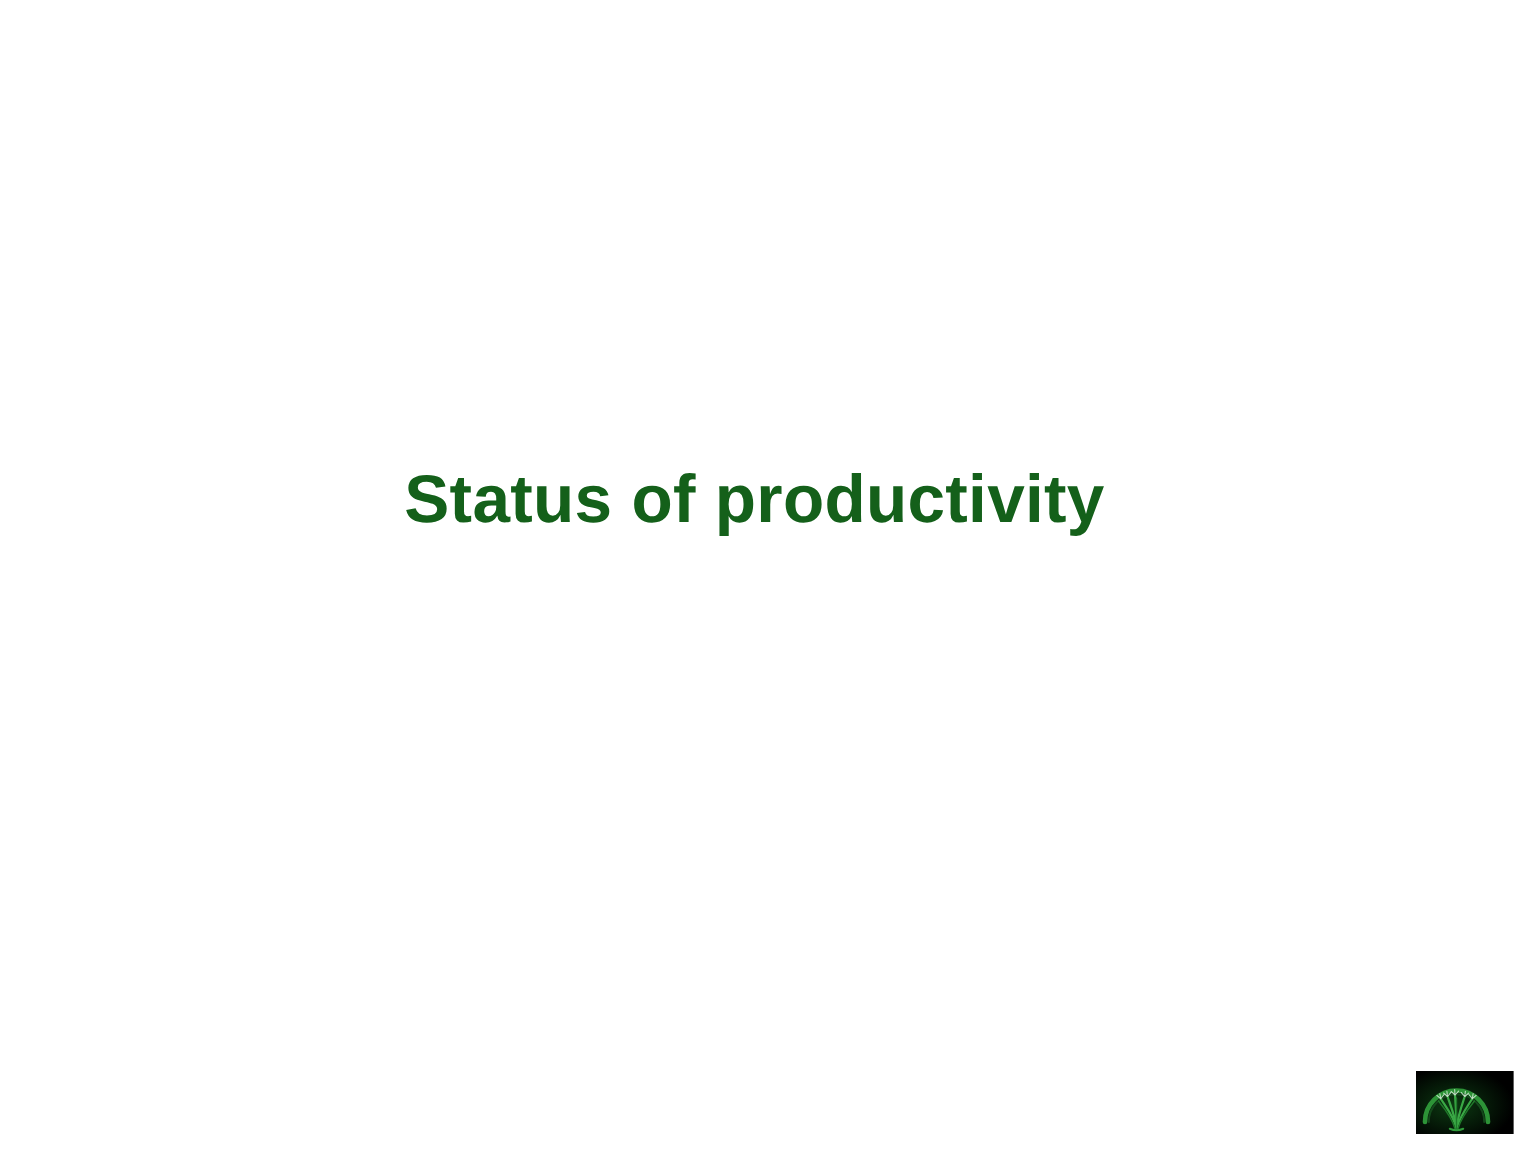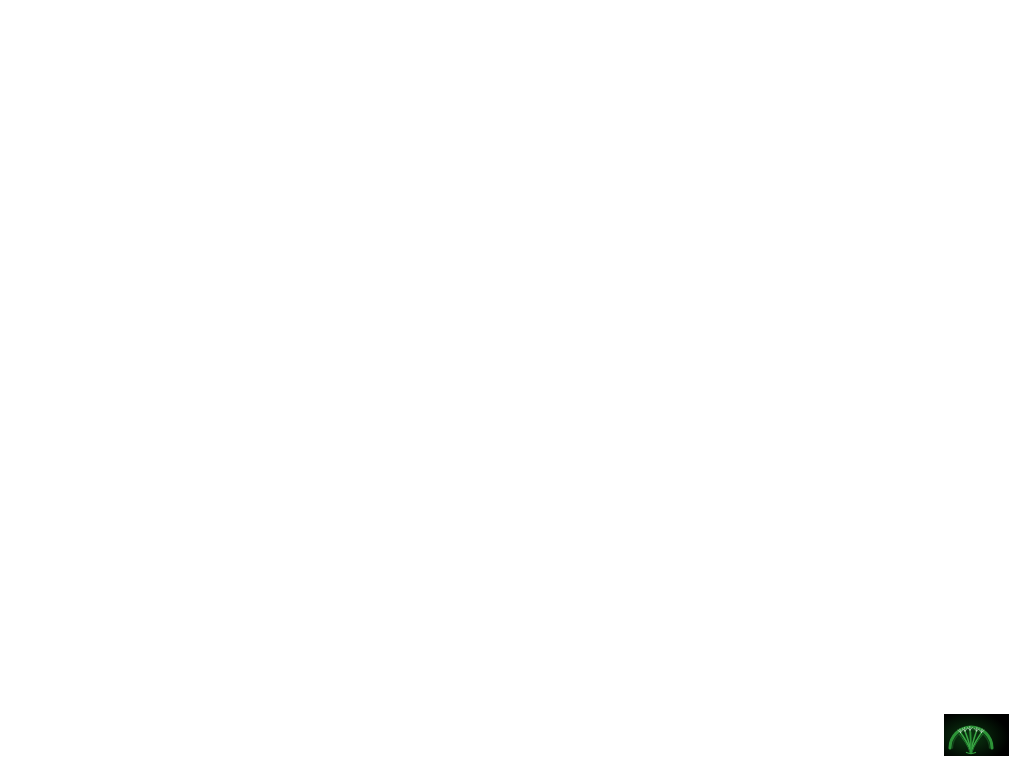--- a/index.html
+++ b/index.html
@@ -58,20 +58,23 @@
     display: block;
     width: 65px;
     height: 42px;
   }
 </style>
 </head>
 <body>
 
 <div class="slide">
 
+  <div class="title-block">
+    <h1 class="slide-title">Status of productivity</h1>
+  </div>
 
   <div class="logo-box">
     <svg viewBox="0 0 65 42" xmlns="http://www.w3.org/2000/svg">
       <defs>
         <radialGradient id="glow" cx="38%" cy="55%" r="62%">
           <stop offset="0%" stop-color="#0c3a12"></stop>
           <stop offset="100%" stop-color="#000000"></stop>
         </radialGradient>
       </defs>
 

